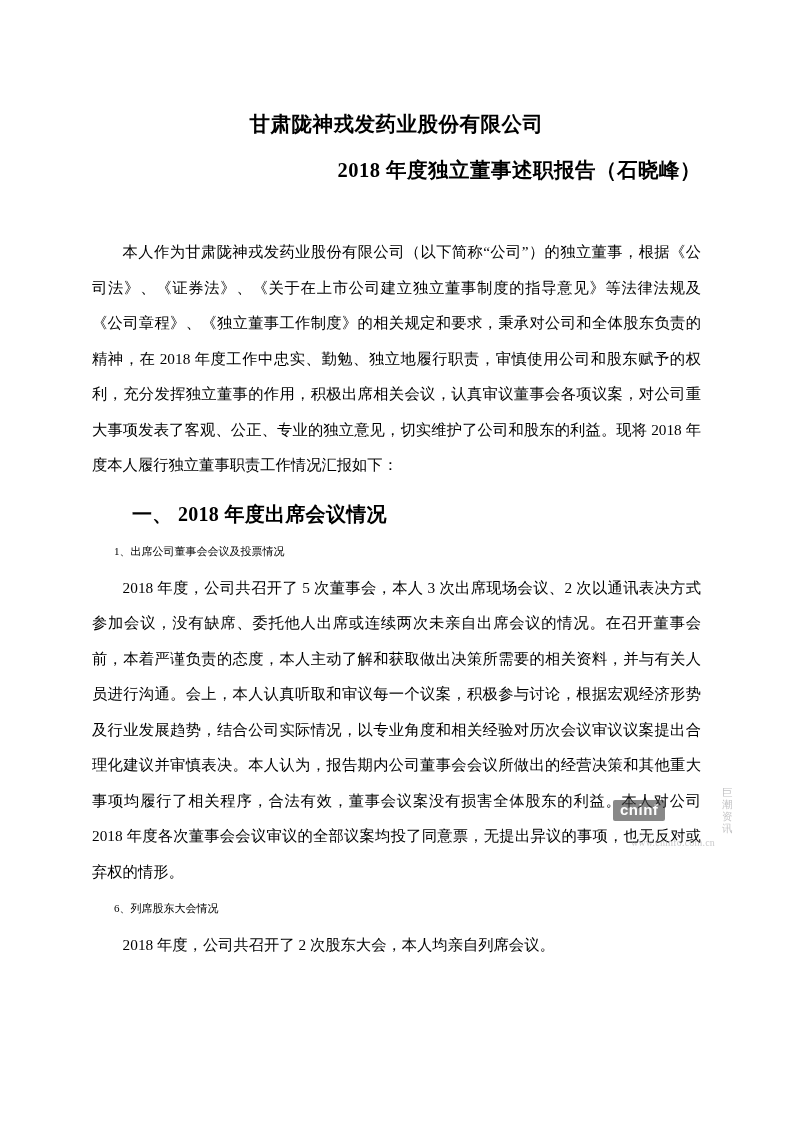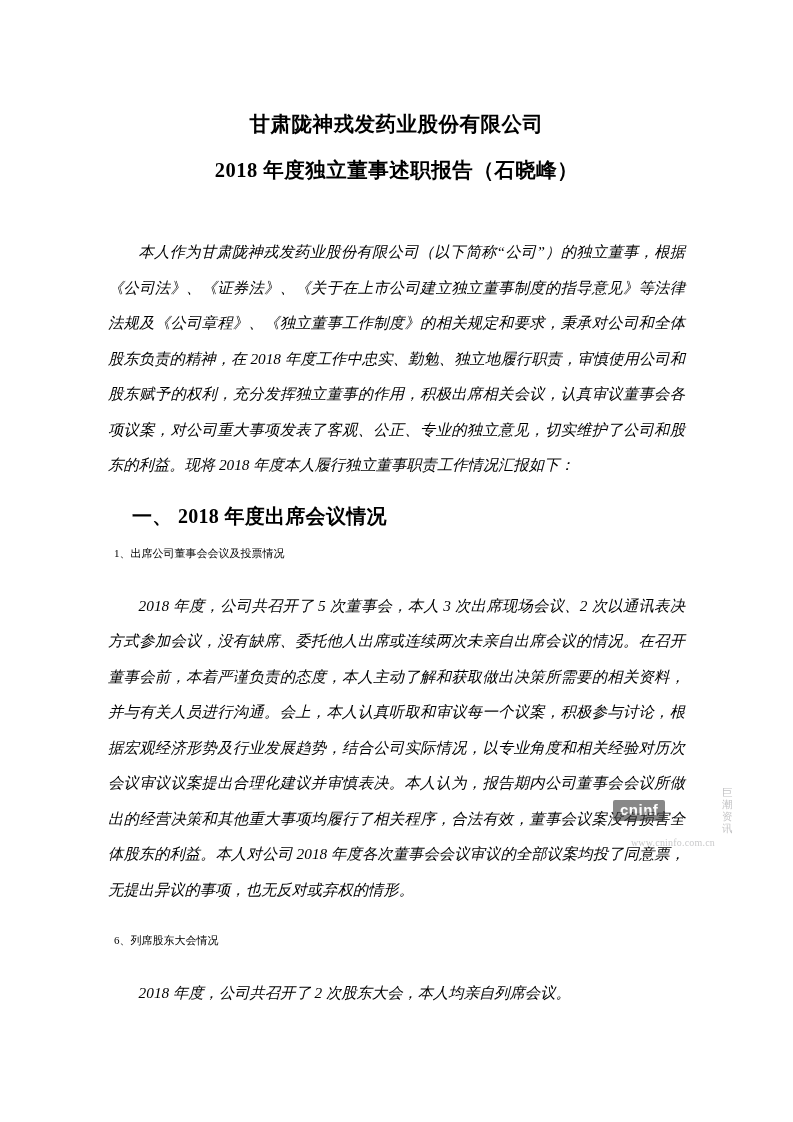--- a/index.html
+++ b/index.html
@@ -30,32 +30,32 @@
     font-weight: bold;
     line-height: 40px;
     letter-spacing: 0.5px;
     margin: 0;
   }
   .title-line-1 {
     margin-top: 16px;
   }
   .title-line-2 {
     margin-top: 6px;
+    text-align: right;
   }
   .body-block {
     margin-top: 44px;
   }
   p.para {
-    margin: 16px;
+    margin: 0;
     font-size: 15.3px;
     line-height: 35.5px;
     text-align: justify;
     text-justify: inter-ideograph;
     text-indent: 2em;
-    font-style: italic;
   }
   .section-heading {
     margin: 14px 0 0 0;
     font-size: 20px;
     font-weight: bold;
     line-height: 35.5px;
     text-indent: 2em;
     letter-spacing: 0.3px;
   }
   .sub-heading {

